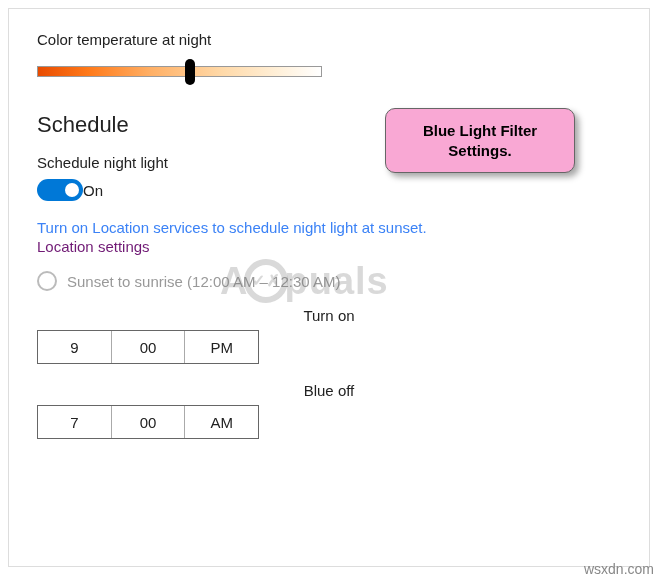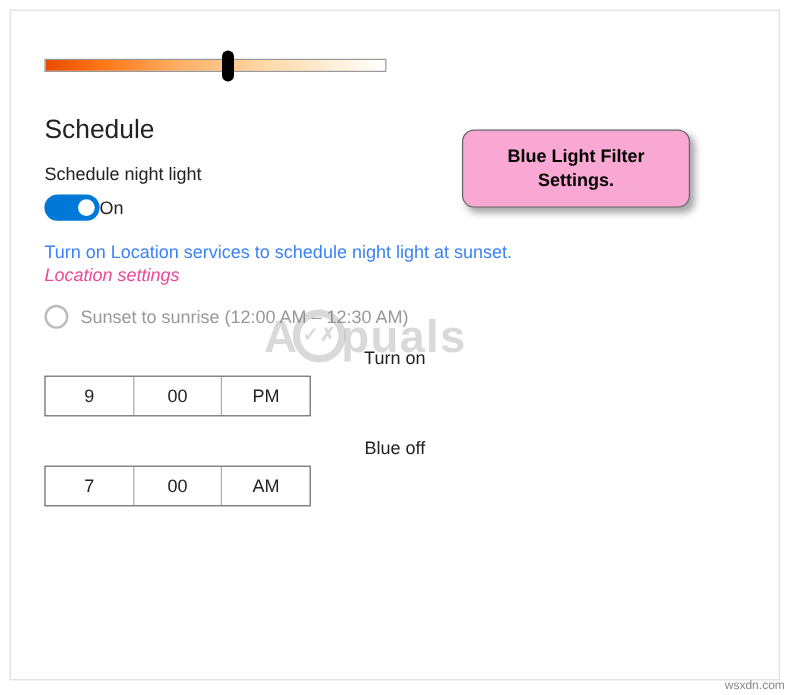--- a/index.html
+++ b/index.html
@@ -87,25 +87,24 @@
     .toggle-label {
       font-size: 15px;
       color: #222;
     }
     .error-text {
       color: #3b82f6;
       font-size: 15px;
       margin-bottom: 2px;
     }
     .link-text {
-      color: #ec4899;
+      color: #701a75;
       font-size: 15px;
       margin-bottom: 16px;
       cursor: pointer;
-      font-style: italic;
     }
     .radio-row {
       display: flex;
       align-items: center;
       gap: 10px;
       margin-bottom: 16px;
     }
     .radio {
       width: 20px;
       height: 20px;
@@ -208,30 +207,31 @@
     }
     .wm-inner {
       font-size: 16px;
       color: rgba(120,120,120,0.28);
       line-height: 1;
     }
     .source-tag {
       position: absolute;
       bottom: 2px;
       right: 6px;
-      font-size: 10px;
+      font-size: 14px;
       color: #888;
       font-family: Arial, sans-serif;
     }
   </style>
 </head>
 <body>
 
 <div class="panel">
 
+  <div class="field-label">Color temperature at night</div>
   <div class="slider-wrap">
     <div class="slider-track"></div>
     <div class="slider-thumb"></div>
   </div>
 
   <div class="section-title">Schedule</div>
 
   <div class="field-label">Schedule night light</div>
   <div class="toggle-row">
     <div class="toggle">

